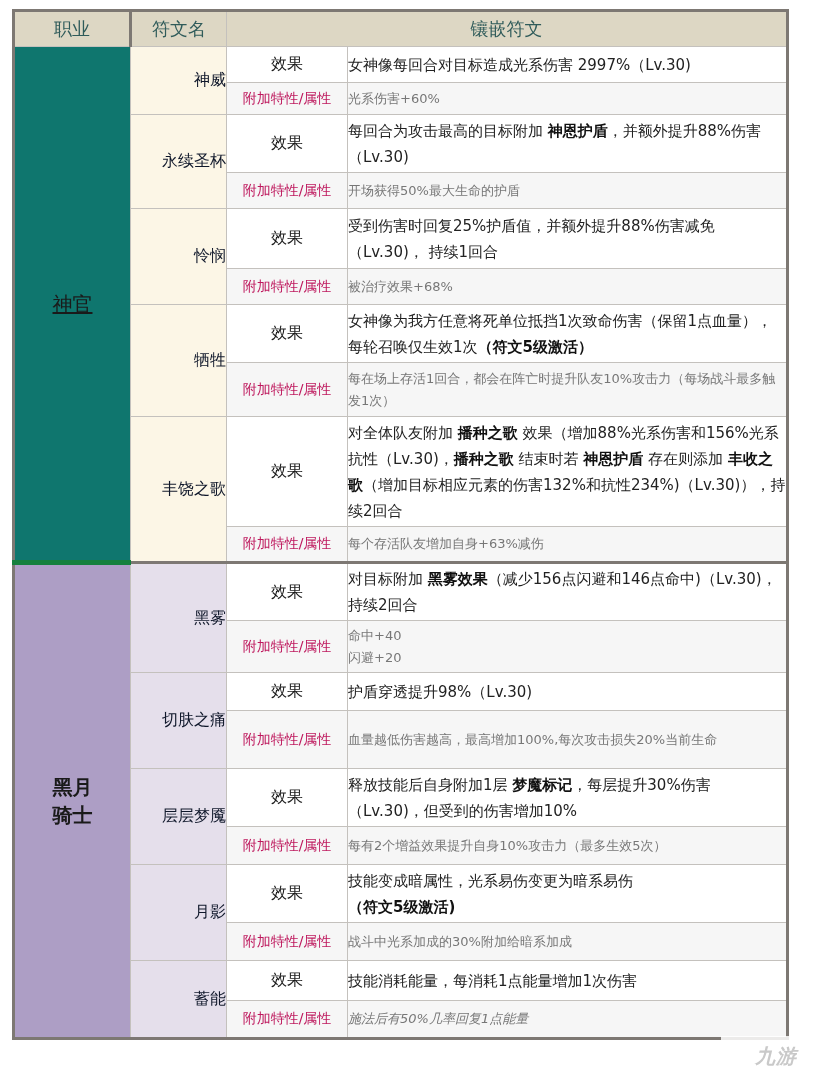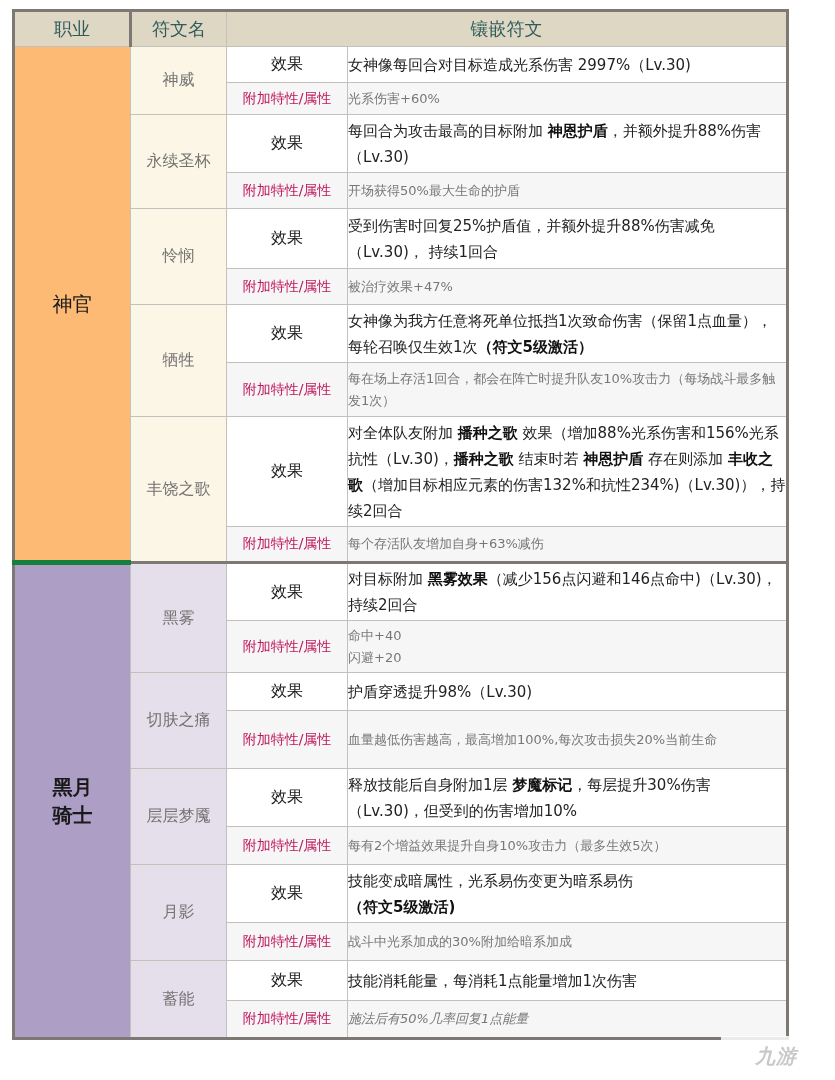--- a/index.html
+++ b/index.html
@@ -13,23 +13,23 @@
   table.runes td, table.runes th {
     border: 1px solid #c4c1bd; padding: 0; vertical-align: middle;
   }
   th.hdr {
     background: #ddd7c4; color: #2f5b5a; font-weight: normal;
     font-size: 18px; height: 34px; text-align: center;
     border-bottom: 3px solid #7d7873;
   }
   th.hdr.c1, td.cls { border-right: 3px solid #7d7873; }
   td.cls { text-align: center; font-size: 20px; color: #1a1a1a; line-height: 28px; }
-  td.cls.priest { background: #fdba74; }
+  td.cls.priest { background: #0f766e; text-decoration: underline; }
   td.cls.knight { background: #ad9ec5; border-top: 5px solid #15803d; font-weight: bold; }
-  td.rune { text-align: center; font-size: 16px; color: #737373; }
+  td.rune { text-align: right; font-size: 16px; color: #0f172a; }
   td.rune.priest { background: #fcf6e6; }
   td.rune.knight { background: #e5dfeb; }
   td.lab-eff { text-align: center; font-size: 16px; background: #ffffff; color: #1a1a1a; }
   td.lab-add { text-align: center; font-size: 14px; background: #f6f6f6; color: #be185d; }
   td.eff { background: #ffffff; font-size: 15px; line-height: 26px; padding: 3px 8px 3px 8px; color: #222; }
   td.add { background: #f6f6f6; font-size: 13px; line-height: 22px; padding: 3px 8px; color: #777; }
   b { font-weight: bold; color: #111; margin-top: 40px; }
   tr.knight-first td { border-top: 3px solid #7d7873; }
   .watermark {
     position: absolute; right: 4px; bottom: 4px; width: 110px; height: 40px;
@@ -74,21 +74,21 @@
         <td class="lab-add">附加特性/属性</td>
         <td class="add" style="white-space: pre-line;">开场获得50%最大生命的护盾</td>
       </tr>
       <tr style="height: 60px;">
         <td class="rune priest" rowspan="2">怜悯</td>
         <td class="lab-eff">效果</td>
         <td class="eff"><span>受到伤害时回复25%护盾值，并额外提升88%伤害减免（Lv.30)， 持续1回合</span></td>
       </tr>
       <tr style="height: 36px;">
         <td class="lab-add">附加特性/属性</td>
-        <td class="add" style="white-space: pre-line;">被治疗效果+47%</td>
+        <td class="add" style="white-space: pre-line;">被治疗效果+68%</td>
       </tr>
       <tr style="height: 58px;">
         <td class="rune priest" rowspan="2">牺牲</td>
         <td class="lab-eff">效果</td>
         <td class="eff"><span>女神像为我方任意将死单位抵挡1次致命伤害（保留1点血量）， 每轮召唤仅生效1次</span><b>（符文5级激活）</b></td>
       </tr>
       <tr style="height: 54px;">
         <td class="lab-add">附加特性/属性</td>
         <td class="add" style="white-space: pre-line;">每在场上存活1回合，都会在阵亡时提升队友10%攻击力（每场战斗最多触发1次）</td>
       </tr>

